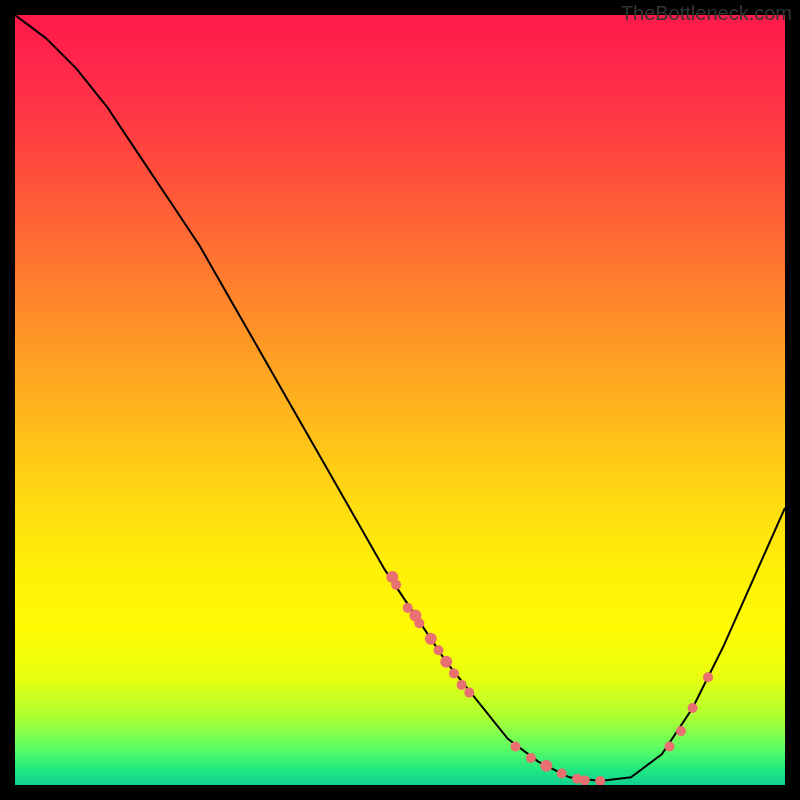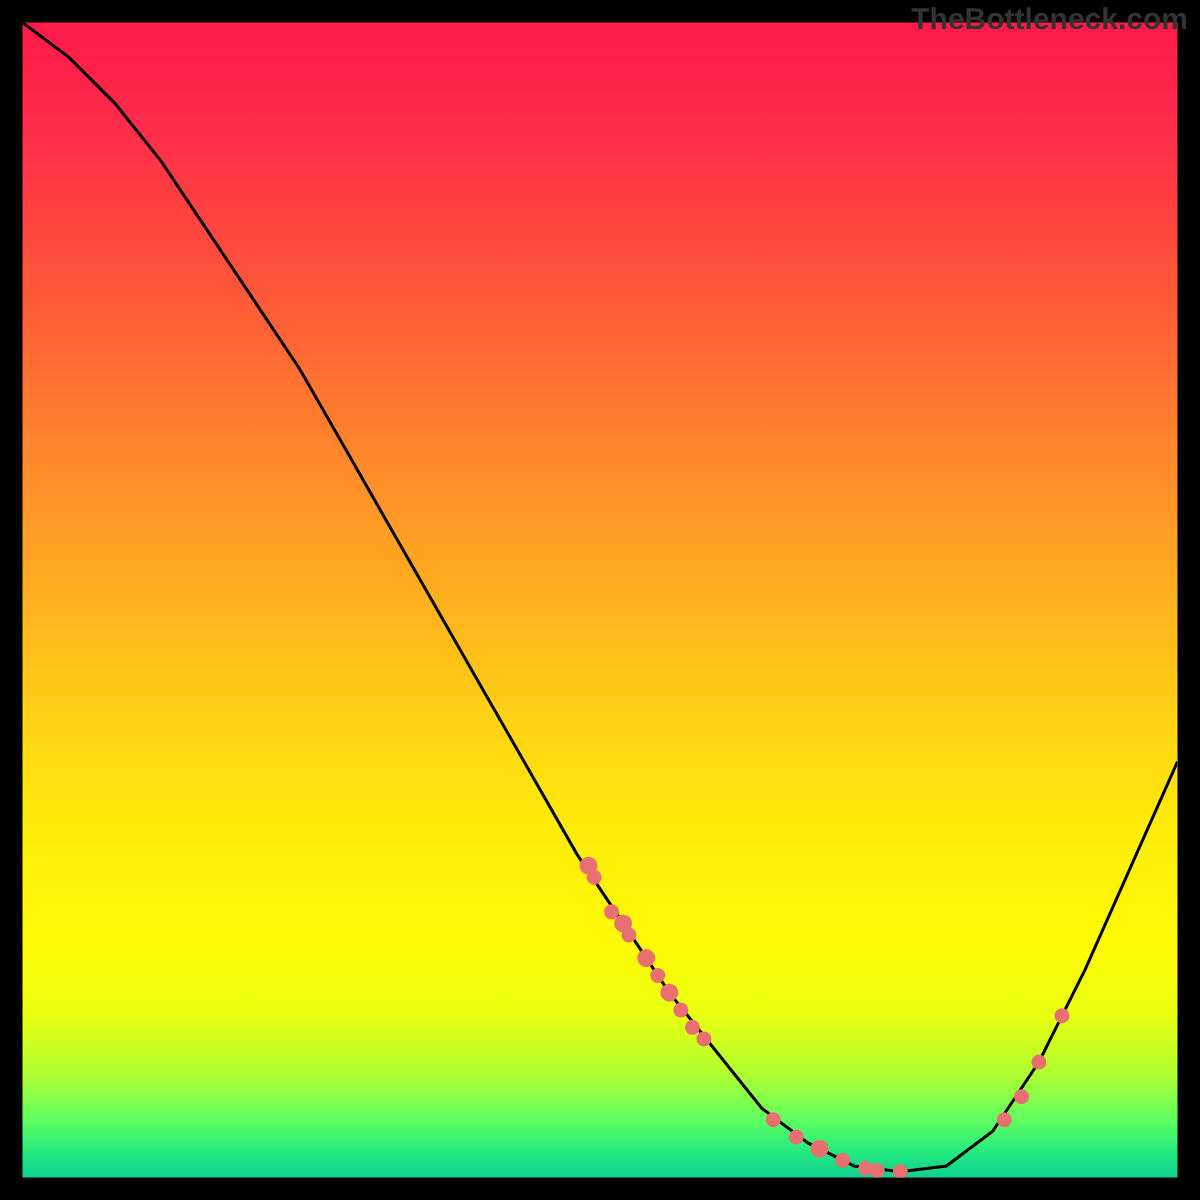--- a/index.html
+++ b/index.html
@@ -9,21 +9,21 @@
     background: #000;
     position: relative;
     font-family: Arial, sans-serif;
   }
   .watermark {
     position: absolute;
     top: 2px;
     right: 8px;
     color: #333;
     font-size: 20px;
-    font-weight: bold;
+    font-weight: normal;
     z-index: 10;
   }
   .plot-area {
     position: absolute;
     left: 15px;
     top: 15px;
     width: 770px;
     height: 770px;
   }
   .gradient-bg {

